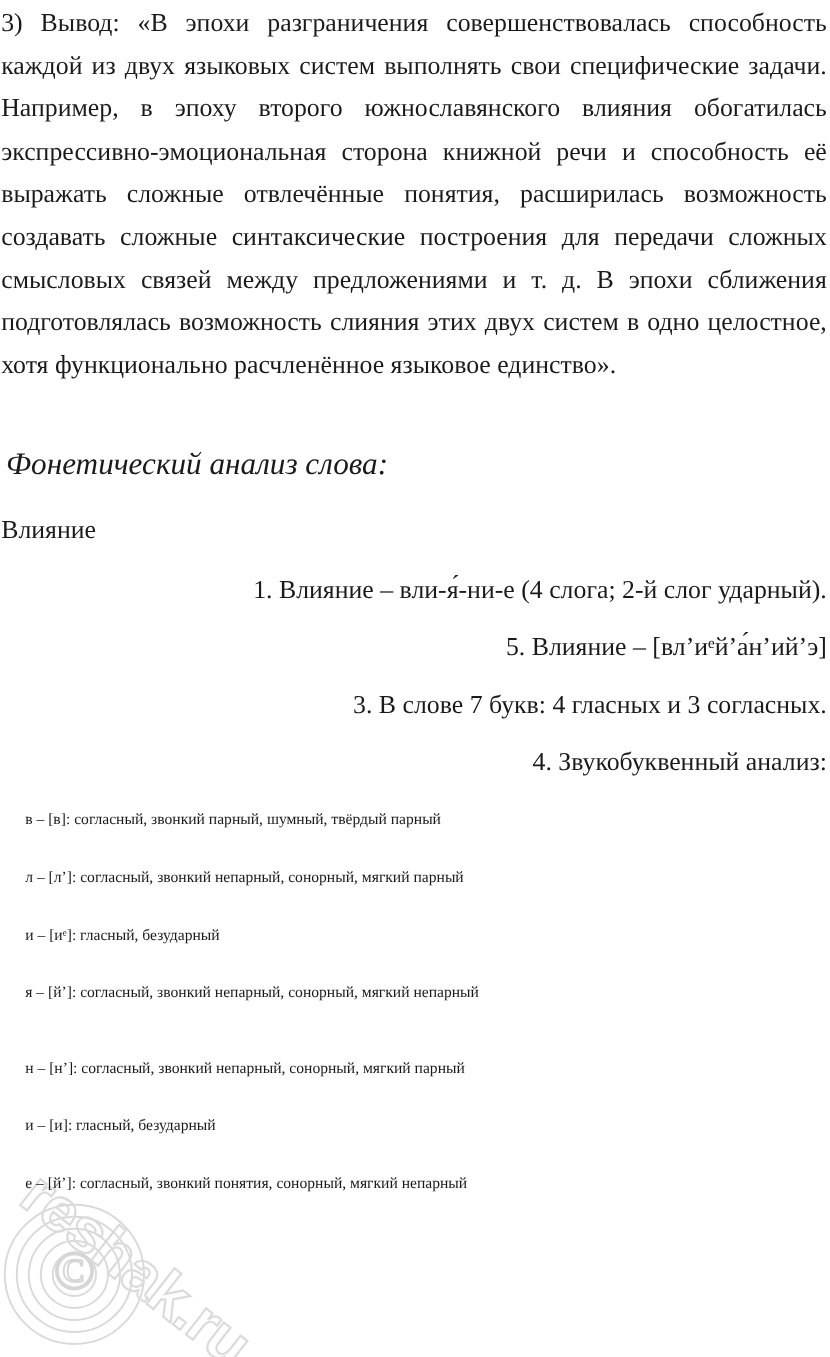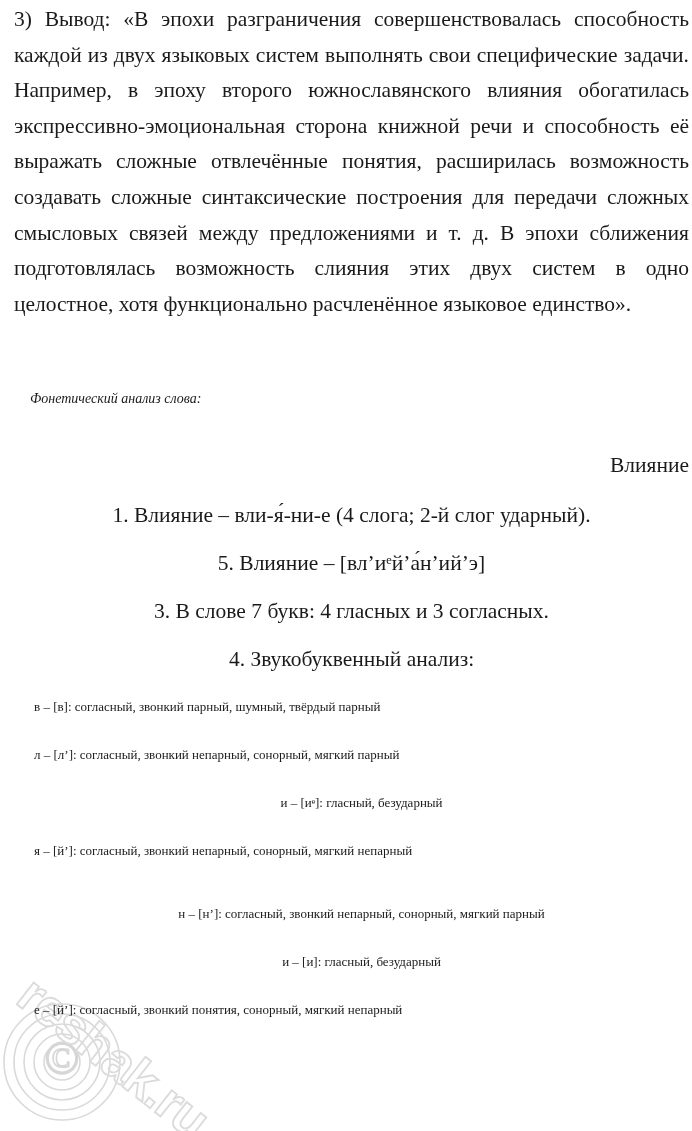--- a/index.html
+++ b/index.html
@@ -21,76 +21,76 @@
     position: relative;
     width: 692px;
     height: 1131px;
     padding: 0;
     box-sizing: border-box;
   }
 
   .content {
     position: relative;
     z-index: 2;
-    padding: 2px 3px 0 14px;
+    padding: 2px 3px 0 1px;
     font-family: Liberation Serif, serif;
   }
 
   
   .para {
     text-align: justify;
     text-justify: inter-word;
     font-size: 21.5px;
     line-height: 35.6px;
     margin: 0;
     hyphens: none;
     -webkit-hyphens: none;
   }
 
   .spacer-lg { height: 44px; }
   .spacer-md { height: 16px; }
 
   .heading-italic {
     font-style: italic;
-    font-size: 14px;
+    font-size: 26px;
     line-height: 34px;
-    margin: 16px;
+    margin: 4px;
     text-align: left;
   }
 
   .word-line {
     font-size: 21.5px;
     line-height: 34px;
     margin: 0;
-    text-align: right;
+    text-align: left;
   }
 
   .num-item {
     font-size: 21.5px;
     line-height: 34px;
     margin: 0;
-    text-align: center;
+    text-align: right;
   }
 
   .gap-item { height: 14px; }
 
   
   .sound-line {
     font-size: 13px;
     line-height: 33px;
     margin: 0;
     text-align: justify;
     text-justify: inter-word;
     text-indent: 20px;
   }
   .sound-line.deep {
     text-indent: 56px;
   }
   .sound-line.nowrap-line {
-    text-align: center;
+    text-align: left;
   }
   .gap-sound { height: 15px; }
 
   
   .watermark {
     position: absolute;
     left: 0;
     top: 950px;
     width: 260px;
     height: 185px;

